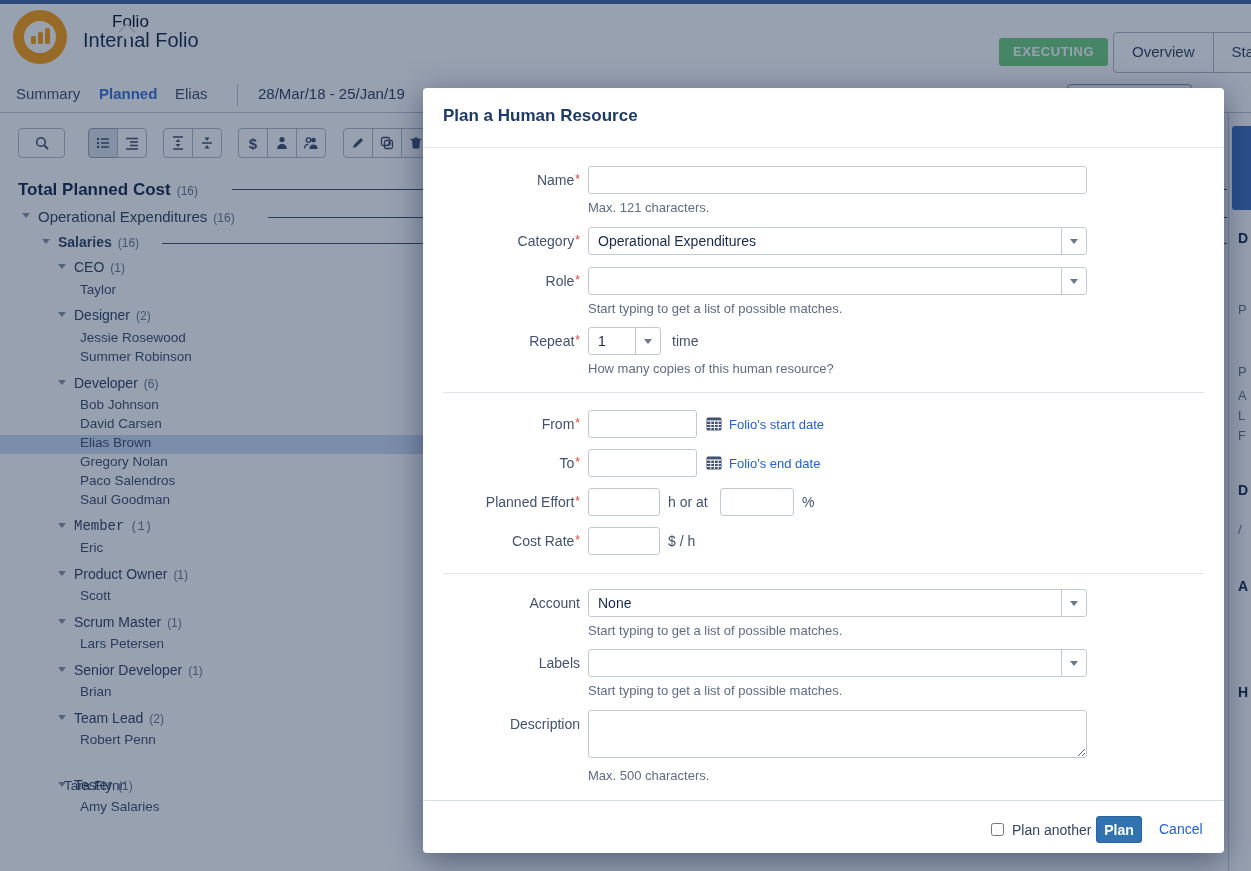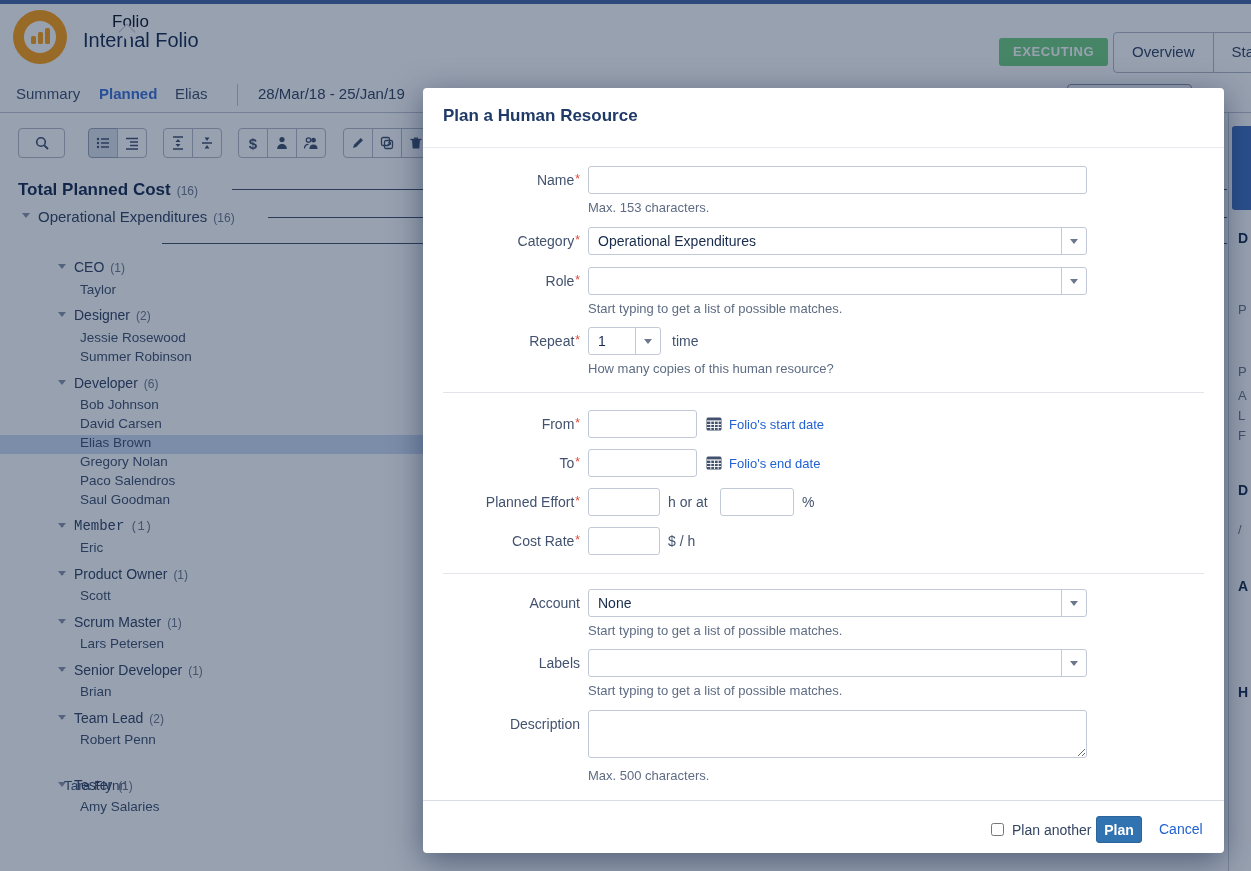--- a/index.html
+++ b/index.html
@@ -215,20 +215,24 @@
     <span>Total Planned Cost</span><span class="tcount">(16)</span>
   </div>
   <div class="tline" style="top:189px;left:232px;"></div>
   <div class="tline" style="top:217px;left:268px;"></div>
   <div class="tline" style="top:243px;left:162px;"></div>
 
   <div class="trow lvl-cat" style="top:208px;">
     <span class="tri" style="left:22px;"></span>
     <span class="tlabel" style="left:38px;"><span>Operational Expenditures</span><span class="tcount">(16)</span></span>
   </div>
+  <div class="trow lvl-sal" style="top:234px;">
+    <span class="tri" style="left:42px;"></span>
+    <span class="tlabel" style="left:58px;"><span>Salaries</span><span class="tcount">(16)</span></span>
+  </div>
 
   <div class="trow lvl-role" style="top:259px;">
     <span class="tri" style="left:58px;"></span>
     <span class="tlabel" style="left:74px;"><span>CEO</span><span class="tcount">(1)</span></span>
   </div>
   <div class="trow lvl-name" style="top:282px;">
     <span class="tlabel" style="left:80px;">Taylor</span>
   </div>
 
   <div class="trow lvl-role" style="top:307px;">
@@ -332,21 +336,21 @@
   <div class="abs blanket"></div>
 
   <div class="abs modal">
     <div class="modal-title">Plan a Human Resource</div>
     <div class="modal-hr"></div>
 
     <div class="mrow" style="top:78px;">
       <span class="flabel"><span>Name</span><span class="req">*</span></span>
       <input class="tinput" style="width: 499px;">
     </div>
-    <div class="hint" style="top:112px;">Max. 153 characters.</div>
+    <div class="hint" style="top:112px;">Max. 121 characters.</div>
 
     <div class="mrow" style="top:139px;">
       <span class="flabel"><span>Category</span><span class="req">*</span></span>
       <div class="fselect" style="width:499px;">
         <span class="val">Operational Expenditures</span>
         <span class="arrowbox">
             <span class="caret"></span>
           </span>
       </div>
     </div>

